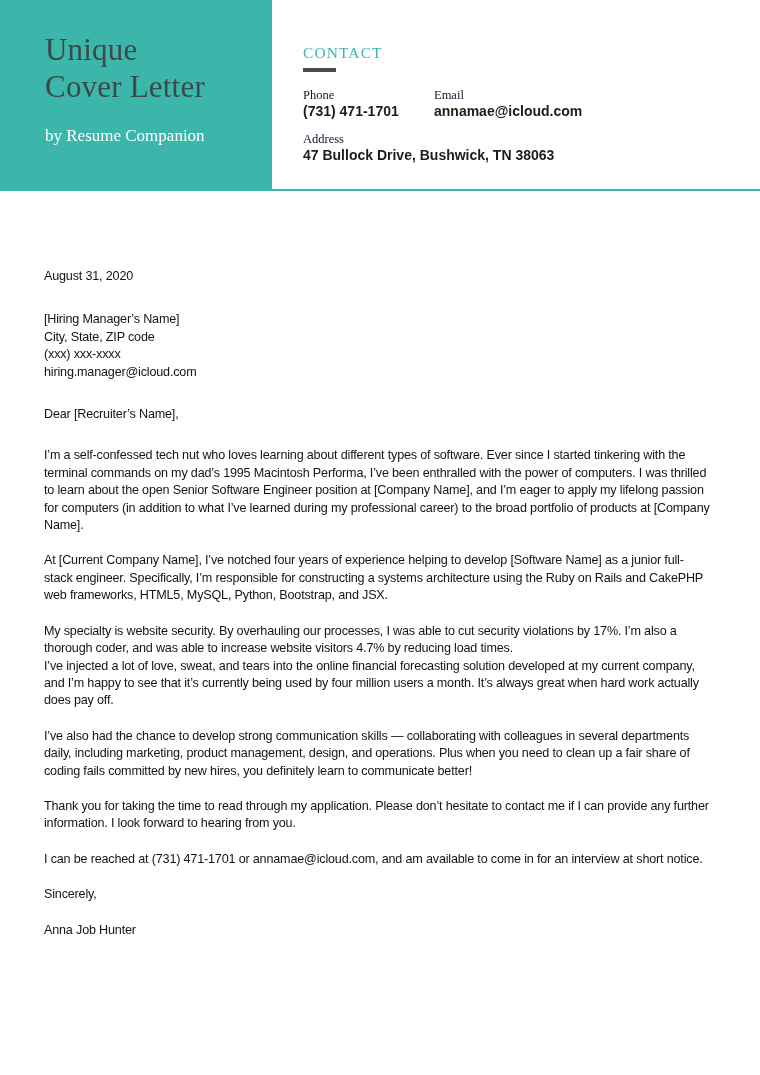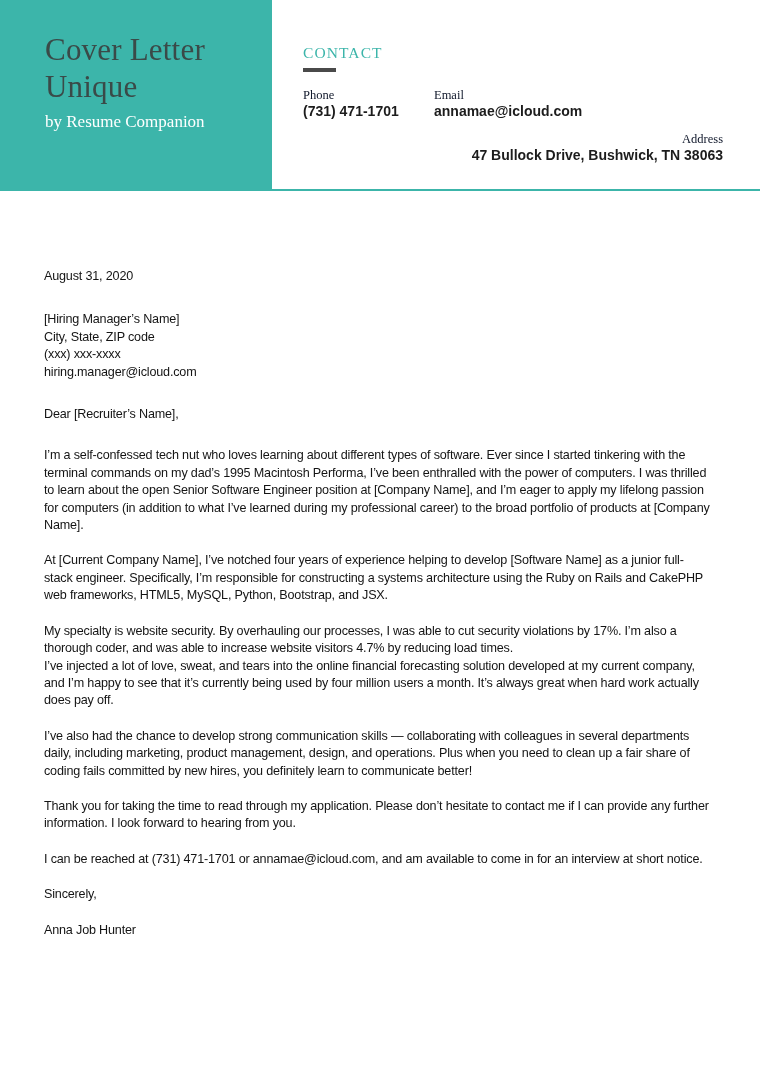--- a/index.html
+++ b/index.html
@@ -50,21 +50,21 @@
     line-height: 37px;
     color: #3a4a48;
     letter-spacing: 0.2px;
     white-space: nowrap;
   }
   .brand-sub {
     font-family: "Liberation Serif", serif;
     font-size: 17px;
     line-height: 22px;
     color: #ffffff;
-    margin-top: 6px;
+    margin-top: 20px;
     white-space: nowrap;
   }
 
   .contact {
     position: absolute;
     left: 303px;
     top: 44px;
     width: 420px;
   }
   .contact-heading {
@@ -96,21 +96,20 @@
   .contact-cell .c-value {
     font-family: "Liberation Sans", sans-serif;
     font-size: 14px;
     font-weight: bold;
     color: #1c1c1c;
     line-height: 17px;
     white-space: nowrap;
   }
   .contact-cell.full {
     grid-column: 1 / span 2;
-    text-align: right;
   }
 
   
   .letter {
     position: absolute;
     left: 44px;
     top: 247px;
     width: 668px;
     margin-top: 21px;
   }
@@ -149,22 +148,22 @@
   }
 </style>
 </head>
 <body>
 
 <div class="header">
   <div class="header-band"></div>
   <div class="header-rule"></div>
 
   <div class="brand">
+    <div class="brand-title">Unique</div>
     <div class="brand-title">Cover Letter</div>
-    <div class="brand-title">Unique</div>
     <div class="brand-sub">by Resume Companion</div>
   </div>
 
   <div class="contact">
     <div class="contact-heading">CONTACT</div>
     <div class="contact-bar"></div>
 
     <div class="contact-grid">
       <div class="contact-cell">
         <div class="c-label">Phone</div>

